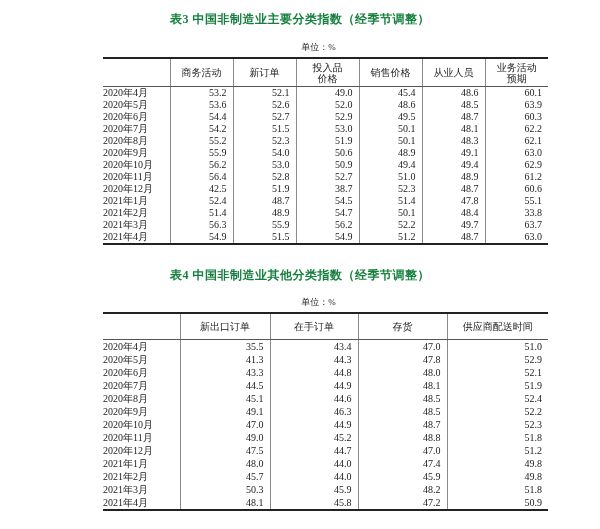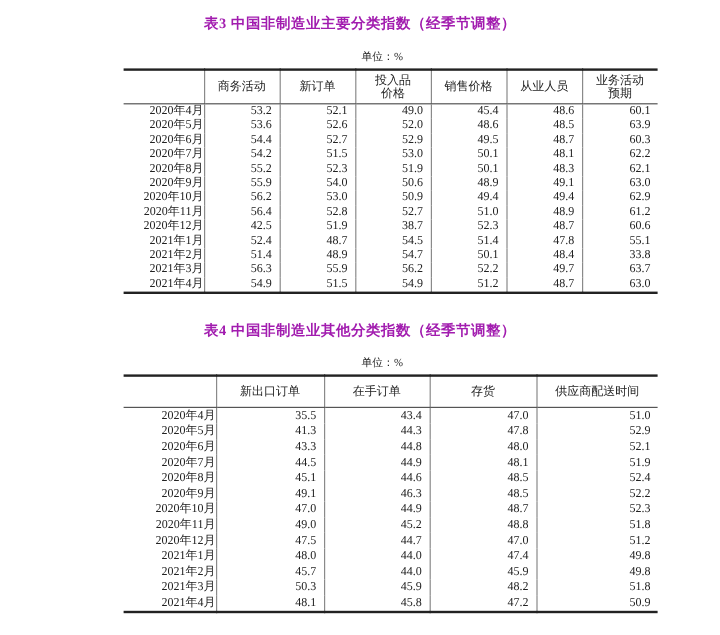--- a/index.html
+++ b/index.html
@@ -10,21 +10,21 @@
     background: #ffffff;
     font-family: "Liberation Serif", "DejaVu Serif", serif;
     color: #1a1a1a;
     overflow: hidden;
   }
   .table-title {
     text-align: center;
     font-weight: bold;
     font-size: 12px;
     line-height: 15px;
-    color: #a21caf;
+    color: #15803d;
     letter-spacing: 0.5px;
   }
   .title-3 { padding-top: 12px; }
   .title-4 { padding-top: 23px; font-family: Liberation Serif, serif; }
   .unit-row {
     box-sizing: border-box;
     width: 445px;
     margin-left: 103px;
     text-align: center;
     font-size: 9px;
@@ -53,21 +53,21 @@
     border-bottom: 1px solid #555;
     font-weight: normal;
     text-align: center;
     vertical-align: middle;
     white-space: pre-line;
     line-height: 11px;
   }
   table.t3 thead th { height: 27px; }
   table.t4 thead th { height: 25px; }
   table.stat td.num { text-align: right; padding-right: 6px; }
-  table.stat td.rowlabel { text-align: right; }
+  table.stat td.rowlabel { text-align: left; }
   table.t3 td { height: 12px; line-height: 12px; }
   table.t4 td { height: 13px; line-height: 13px; }
   
   table.t3 col.c-label { width: 67px; }
   table.t3 col.c-data  { width: 63px; }
   table.t4 col.c0 { width: 77px; }
   table.t4 col.c1 { width: 90px; }
   table.t4 col.c2 { width: 88px; }
   table.t4 col.c3 { width: 89px; }
   table.t4 col.c4 { width: 101px; }

